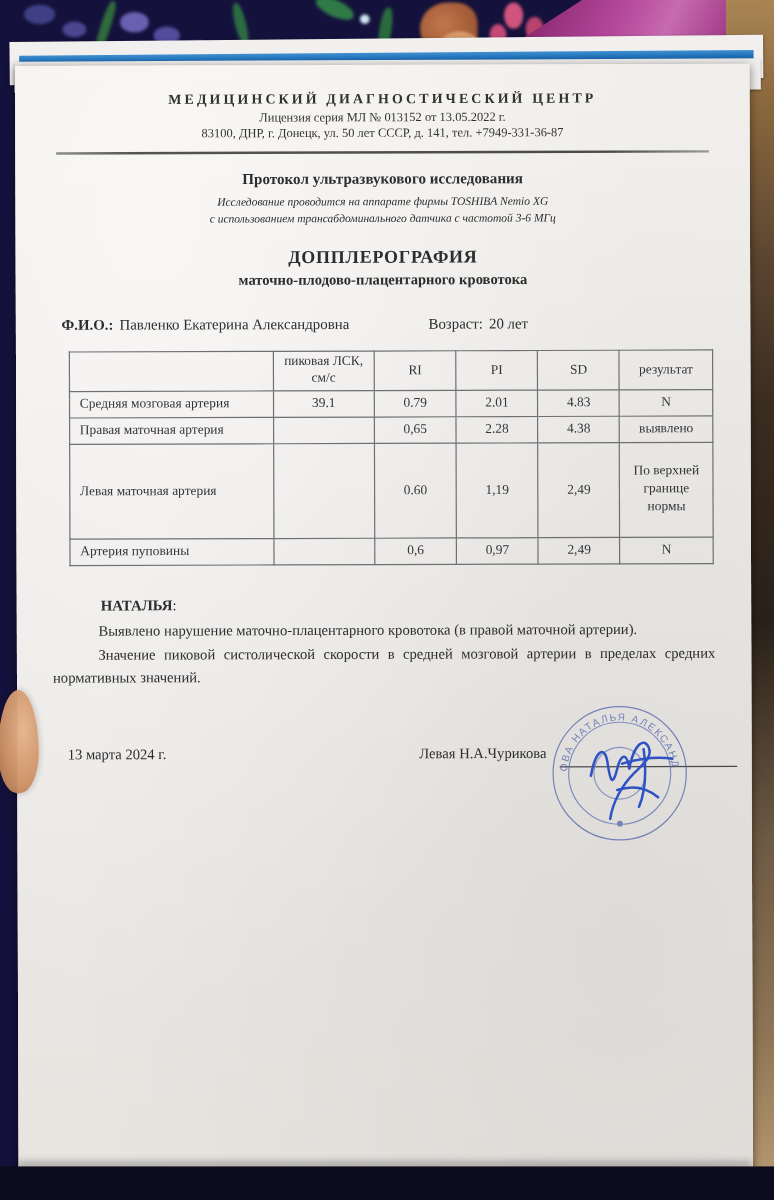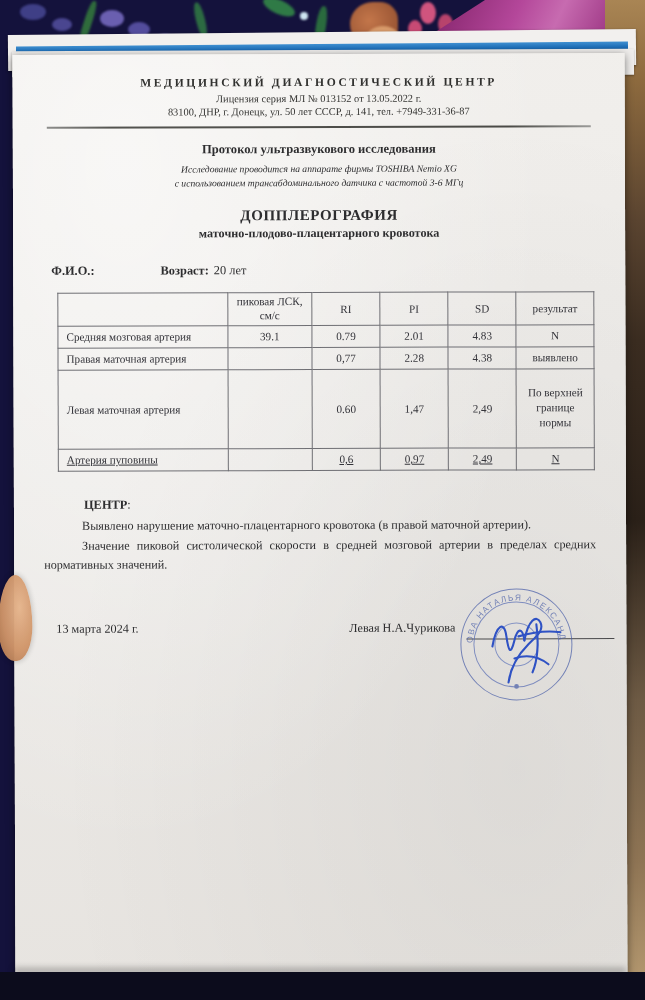--- a/index.html
+++ b/index.html
@@ -73,21 +73,21 @@
   
   .proto-title{text-align:center;font-size:12.6px;font-weight:bold;margin-top:14px;}
   .proto-sub{text-align:center;font-size:9.6px;font-style:italic;margin-top:5px;line-height:1.42;}
   .doppler{text-align:center;font-size:15px;font-weight:bold;letter-spacing:.6px;margin-top:18px;}
   .doppler-sub{text-align:center;font-size:12.2px;font-weight:bold;margin-top:2px;}
 
   
   .patient-row{display:flex;align-items:baseline;margin:22px 0 0 38px;font-size:12.4px;}
   .patient-row .lbl{font-weight:bold;}
   .patient-row .val{margin-left:5px;}
-  .patient-row .age{margin-left:66px;font-weight:bold;}
+  .patient-row .age{margin-left:66px;font-weight:normal;}
   .patient-row .agev{margin-left:5px;font-weight:normal;}
 
   
   table.dop{
     border-collapse:collapse;margin:14px 0 0 44px;width:537px;
     font-size:11.2px;color:#34343a;
   }
   table.dop td,table.dop th{
     border:1px solid #6f6f74;padding:2px 3px;text-align:center;font-weight:normal;
   }
@@ -96,21 +96,21 @@
   col.c-lsk{width:88px;}
   col.c-ri{width:72px;}
   col.c-pi{width:72px;}
   col.c-sd{width:72px;}
   col.c-res{width:80px;}
   .th-two{line-height:1.22;padding:3px 2px;}
   td.tall{height:74px;}
   td.multiline{line-height:1.32;padding:4px 2px;}
   tr.r1 td{height:17px;}
   tr.r2 td{height:17px;border-radius:11px;}
-  tr.r4 td{height:17px;text-decoration:underline;}
+  tr.r4 td{height:17px;}
 
   
   .concl-head{margin:26px 0 0 70px;font-size:12.4px;font-weight:bold;}
   .concl-head .colon{font-weight:normal;}
   .concl{
     margin:4px 30px 0 30px;font-size:12.2px;text-align:justify;
     line-height:1.52;text-indent:38px;
   }
   .concl.second{margin-top:2px;}
 
@@ -183,20 +183,21 @@
     <div class="rule"></div>
 
     <div class="proto-title">Протокол ультразвукового исследования</div>
     <div class="proto-sub">Исследование проводится на аппарате фирмы TOSHIBA Nemio XG</div>
     <div class="proto-sub" style="margin-top:0;">с использованием трансабдоминального датчика с частотой 3-6 МГц</div>
     <div class="doppler">ДОППЛЕРОГРАФИЯ</div>
     <div class="doppler-sub">маточно-плодово-плацентарного кровотока</div>
 
     <div class="patient-row">
       <span class="lbl">Ф.И.О.:</span>
+      <span class="val">Павленко Екатерина Александровна</span>
       <span class="age">Возраст:</span>
       <span class="agev">20 лет</span>
     </div>
 
     <table class="dop">
       <colgroup>
         <col>
           <col class="c-lsk">
           <col class="c-ri">
           <col class="c-pi">
@@ -221,46 +222,46 @@
           <td class="vessel">Средняя мозговая артерия</td>
           <td>39.1</td>
           <td>0.79</td>
           <td>2.01</td>
           <td>4.83</td>
           <td>N</td>
         </tr>
         <tr class="r2">
           <td class="vessel">Правая маточная артерия</td>
           <td></td>
-          <td>0,77</td>
+          <td>0,65</td>
           <td>2.28</td>
           <td>4.38</td>
           <td>выявлено</td>
         </tr>
         <tr class="r3">
           <td class="vessel tall">Левая маточная артерия</td>
           <td class="tall"></td>
           <td class="tall">0.60</td>
-          <td class="tall">1,47</td>
+          <td class="tall">1,19</td>
           <td class="tall">2,49</td>
           <td class="tall multiline" style="width:64px;border-radius:15px;">По верхней границе нормы</td>
         </tr>
         <tr class="r4">
           <td class="vessel">Артерия пуповины</td>
           <td></td>
           <td>0,6</td>
           <td>0,97</td>
           <td>2,49</td>
           <td>N</td>
         </tr>
       </tbody>
     </table>
 
     <div class="concl-head">
-      <span>ЦЕНТР</span><span class="colon">:</span>
+      <span>НАТАЛЬЯ</span><span class="colon">:</span>
     </div>
     <div class="concl">Выявлено нарушение маточно-плацентарного кровотока (в правой маточной артерии).</div>
     <div class="concl second">Значение пиковой систолической скорости в средней мозговой артерии в пределах средних нормативных значений.</div>
 
     <div class="sig-row">
       <div class="sig-date">13 марта 2024 г.</div>
       <div class="sig-doc">Левая Н.А.Чурикова</div>
       <div class="sig-line"></div>
 
       <div id="stamp">

